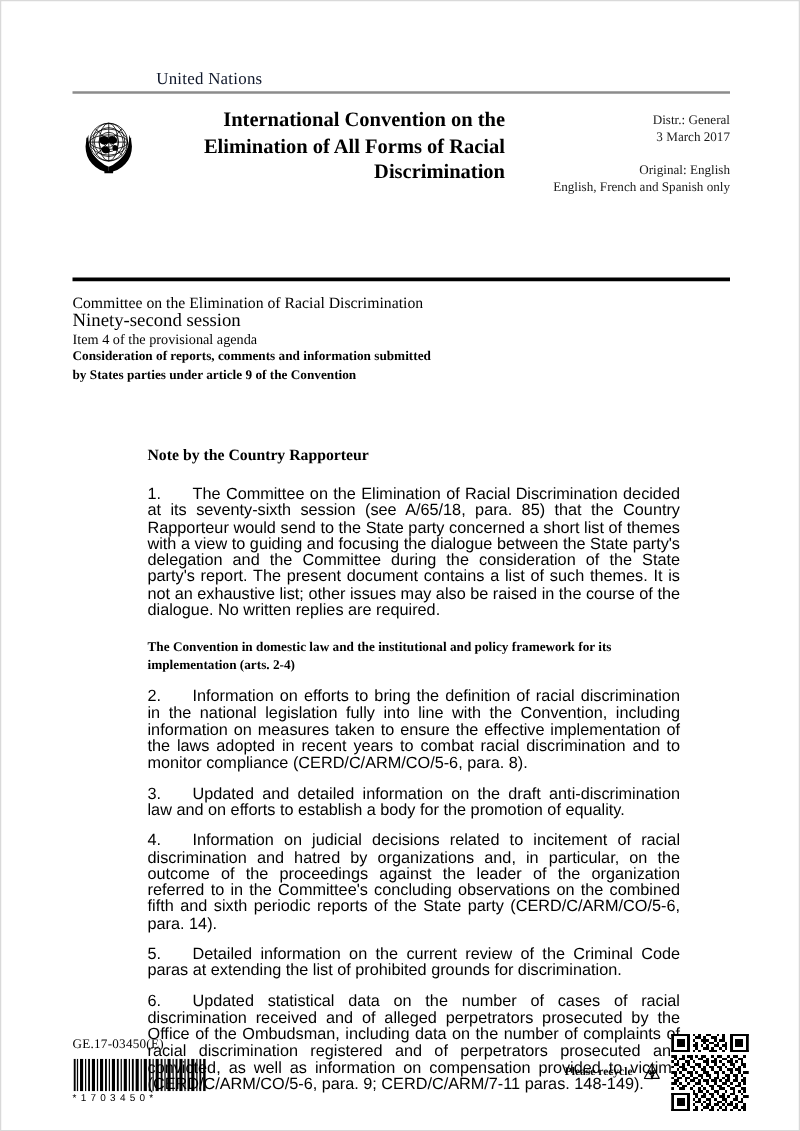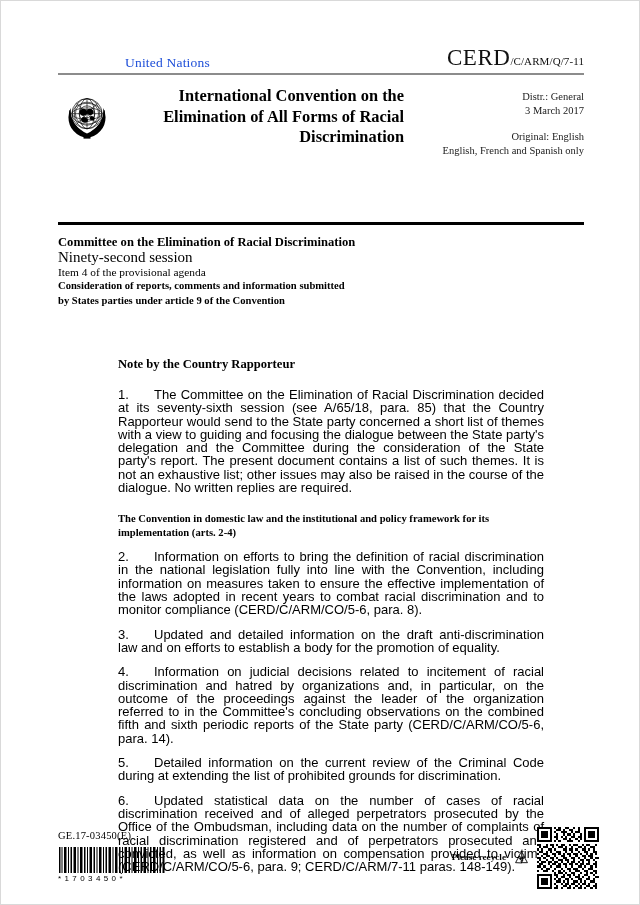--- a/index.html
+++ b/index.html
@@ -32,21 +32,21 @@
   }
   .masthead-top {
     display: flex;
     align-items: flex-end;
     justify-content: space-between;
     height: 22px;
   }
   .un-name {
     font-family: "Liberation Serif", serif;
     font-size: 13.5px;
-    color: #1d4ed8;
+    color: #0f172a;
     letter-spacing: 0.2px;
     padding-left: 67px;
   }
   .doc-symbol {
     white-space: nowrap;
     color: #111;
   }
   .doc-symbol .sym-main {
     font-family: "Liberation Serif", serif;
     font-size: 23px;
@@ -113,21 +113,21 @@
   
   .committee {
     position: absolute;
     left: 57px;
     top: 234px;
     width: 526px;
     font-family: "Liberation Serif", serif;
     color: #000;
   }
   .committee .l-b {
-    font-weight: bold;
+    font-weight: normal;
     font-size: 12.6px;
     line-height: 15.2px;
   }
   .committee .l-r {
     font-weight: normal;
     font-size: 11.4px;
     line-height: 14.6px;
   }
   .committee .l-b2 {
     font-weight: normal;
@@ -239,23 +239,20 @@
   .qr { width: 62px; height: 62px; display: block; }
 </style>
 </head>
 <body>
 
 <div class="page">
 
   <div class="masthead">
     <div class="masthead-top">
       <div class="un-name">United Nations</div>
-      <div class="doc-symbol">
-        <span class="sym-main">CERD</span><span class="sym-sub">/C/ARM/Q/7-11</span>
-      </div>
     </div>
     <div class="rule-thin"></div>
 
     <div class="masthead-body">
       <div class="emblem-col">
         <svg class="emblem" viewBox="0 0 100 100">
           <g fill="none" stroke="#000" stroke-width="1.1">
             <circle cx="50" cy="46" r="26"></circle>
             <circle cx="50" cy="46" r="20"></circle>
             <circle cx="50" cy="46" r="13.5"></circle>
@@ -319,21 +316,21 @@
     <p class="para first-para"><span class="pnum">1.</span><span>The Committee on the Elimination of Racial Discrimination decided at its seventy-sixth session (see A/65/18, para. 85) that the Country Rapporteur would send to the State party concerned a short list of themes with a view to guiding and focusing the dialogue between the State party's delegation and the Committee during the consideration of the State party's report. The present document contains a list of such themes. It is not an exhaustive list; other issues may also be raised in the course of the dialogue. No written replies are required.</span></p>
 
     <h3 class="section-heading">The Convention in domestic law and the institutional and policy framework for its implementation (arts. 2-4)</h3>
 
     <p class="para"><span class="pnum">2.</span><span>Information on efforts to bring the definition of racial discrimination in the national legislation fully into line with the Convention, including information on measures taken to ensure the effective implementation of the laws adopted in recent years to combat racial discrimination and to monitor compliance (CERD/C/ARM/CO/5-6, para. 8).</span></p>
 
     <p class="para"><span class="pnum">3.</span><span>Updated and detailed information on the draft anti-discrimination law and on efforts to establish a body for the promotion of equality.</span></p>
 
     <p class="para"><span class="pnum">4.</span><span>Information on judicial decisions related to incitement of racial discrimination and hatred by organizations and, in particular, on the outcome of the proceedings against the leader of the organization referred to in the Committee's concluding observations on the combined fifth and sixth periodic reports of the State party (CERD/C/ARM/CO/5-6, para. 14).</span></p>
 
-    <p class="para"><span class="pnum">5.</span><span>Detailed information on the current review of the Criminal Code during at extending the list of prohibited grounds for discrimination.</span></p>
+    <p class="para"><span class="pnum">5.</span><span>Detailed information on the current review of the Criminal Code paras at extending the list of prohibited grounds for discrimination.</span></p>
 
     <p class="para"><span class="pnum">6.</span><span>Updated statistical data on the number of cases of racial discrimination received and of alleged perpetrators prosecuted by the Office of the Ombudsman, including data on the number of complaints of racial discrimination registered and of perpetrators prosecuted and convicted, as well as information on compensation provided to victims (CERD/C/ARM/CO/5-6, para. 9; CERD/C/ARM/7-11 paras. 148-149).</span></p>
   </div>
 
   <div class="footer-left">
     <div class="job-no">GE.17-03450(E)</div>
     <div class="barcode-wrap">
       <svg class="barcode" viewBox="0 0 216 52" preserveAspectRatio="none">
         <g fill="#000">
           <rect x="2" y="0" width="3" height="52"></rect>

